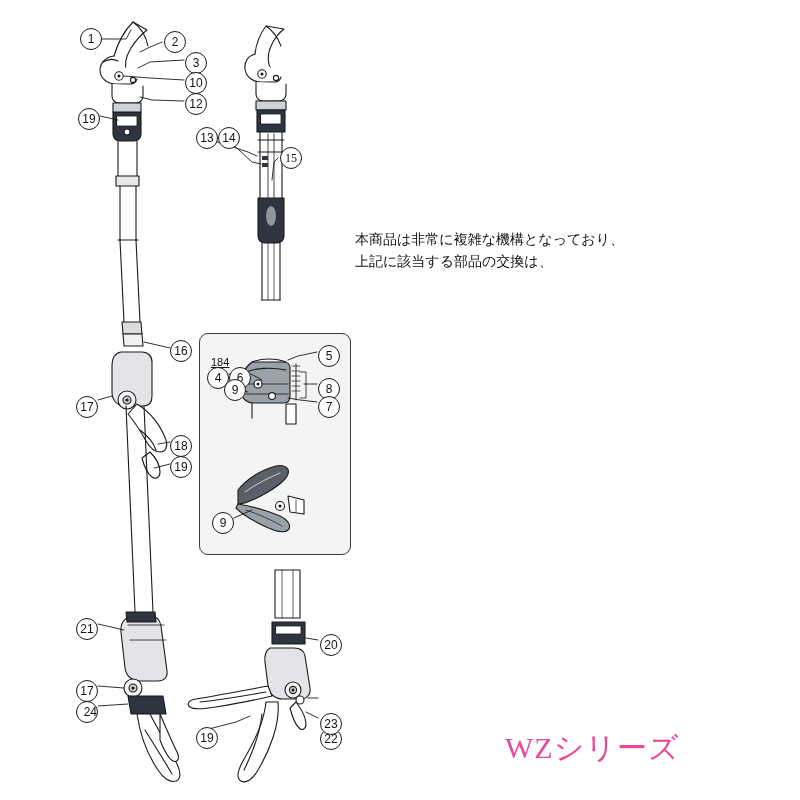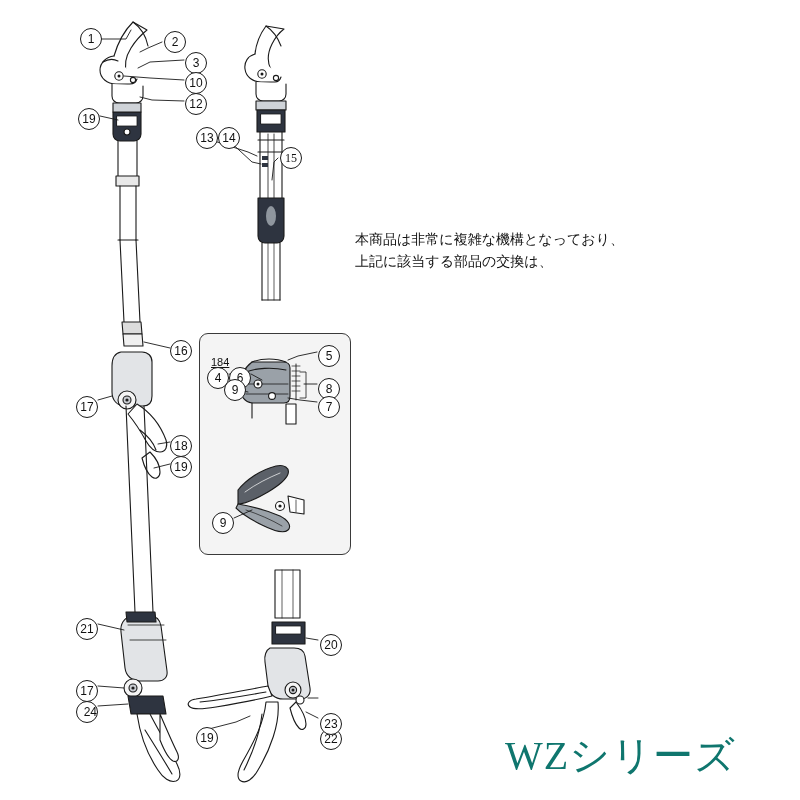--- a/index.html
+++ b/index.html
@@ -49,22 +49,22 @@
     font-family: "Liberation Sans", sans-serif;
     white-space: nowrap;
   }
   .notes div {
     height: 22px;
   }
   .series-label {
     position: absolute;
     left: 505px;
     top: 728px;
-    font-size: 40px;
-    color: #0f766e;
+    font-size: 30px;
+    color: #ec4899;
     letter-spacing: 1px;
     font-family: "Liberation Serif", serif;
   }
   .inset-box {
     position: absolute;
     left: 199px;
     top: 333px;
     width: 152px;
     height: 222px;
     border: 1.4px solid #3a3a3a;

